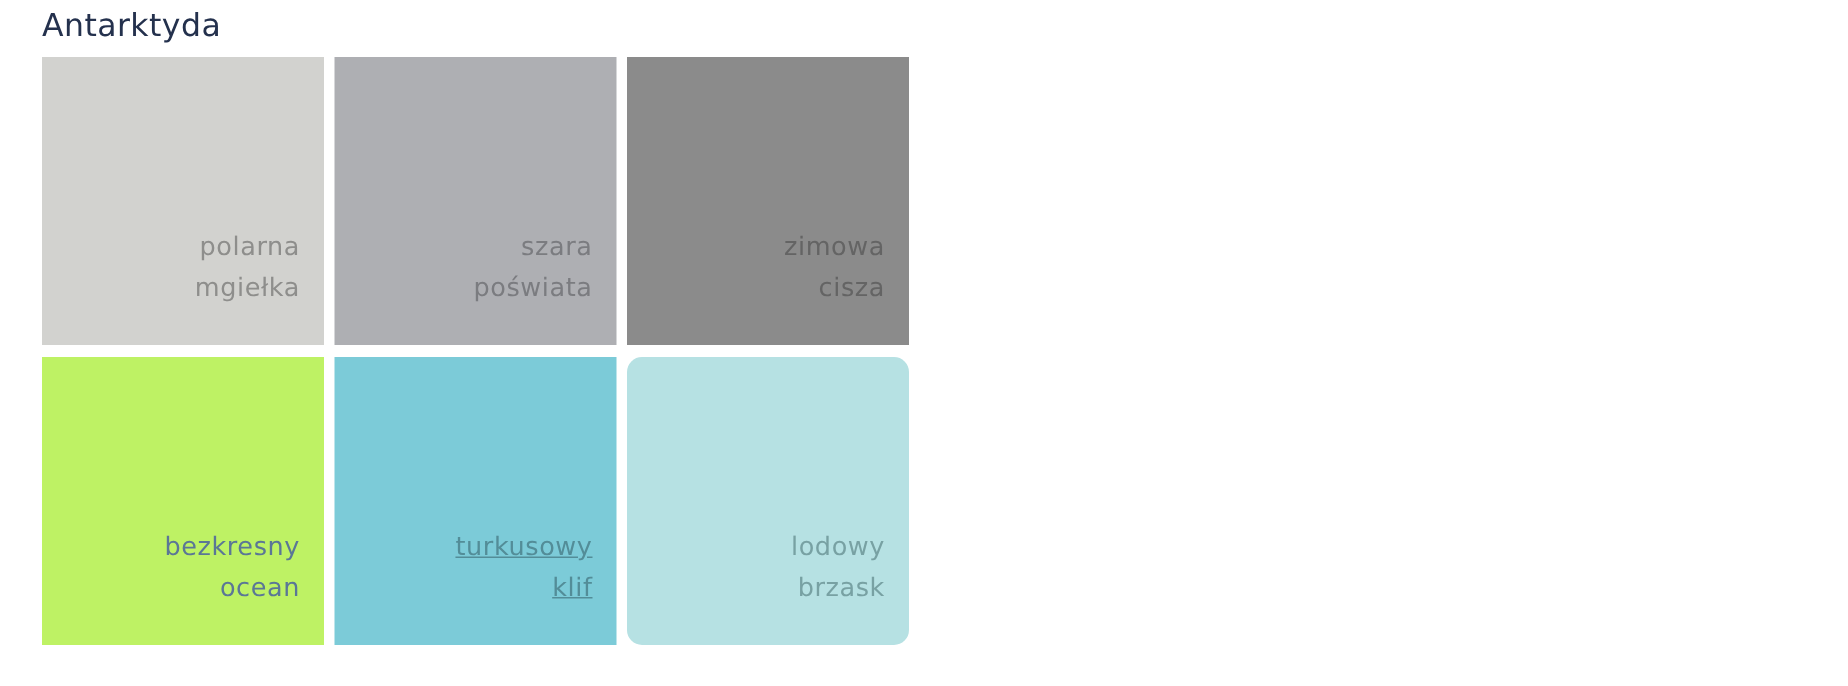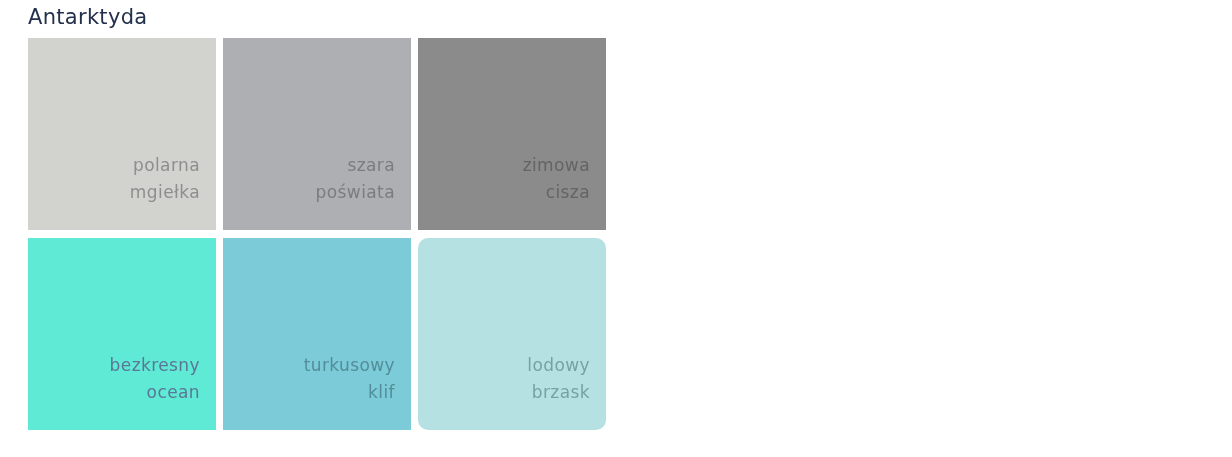--- a/index.html
+++ b/index.html
@@ -95,27 +95,27 @@
 
       <div class="swatch" style="background-color: rgb(139, 139, 139);">
         <div class="swatch-label" style="color: rgb(100, 100, 100);">zimowa
 cisza</div>
       </div>
 
     </div>
 
     <div class="swatch-row">
 
-      <div class="swatch" style="background-color: #5eead4;">
+      <div class="swatch" style="background-color: #bef264;">
         <div class="swatch-label" style="color: rgb(91, 119, 150);">bezkresny
 ocean</div>
       </div>
 
       <div class="swatch" style="background-color: rgb(124, 203, 216);">
-        <div class="swatch-label" style="color: rgb(83, 141, 152);">turkusowy
+        <div class="swatch-label" style="color: rgb(83, 141, 152); text-decoration: underline;">turkusowy
 klif</div>
       </div>
 
       <div class="swatch" style="background-color: rgb(182, 225, 227); border-radius: 10px;">
         <div class="swatch-label" style="color: rgb(120, 161, 163);">lodowy
 brzask</div>
       </div>
 
     </div>
 

